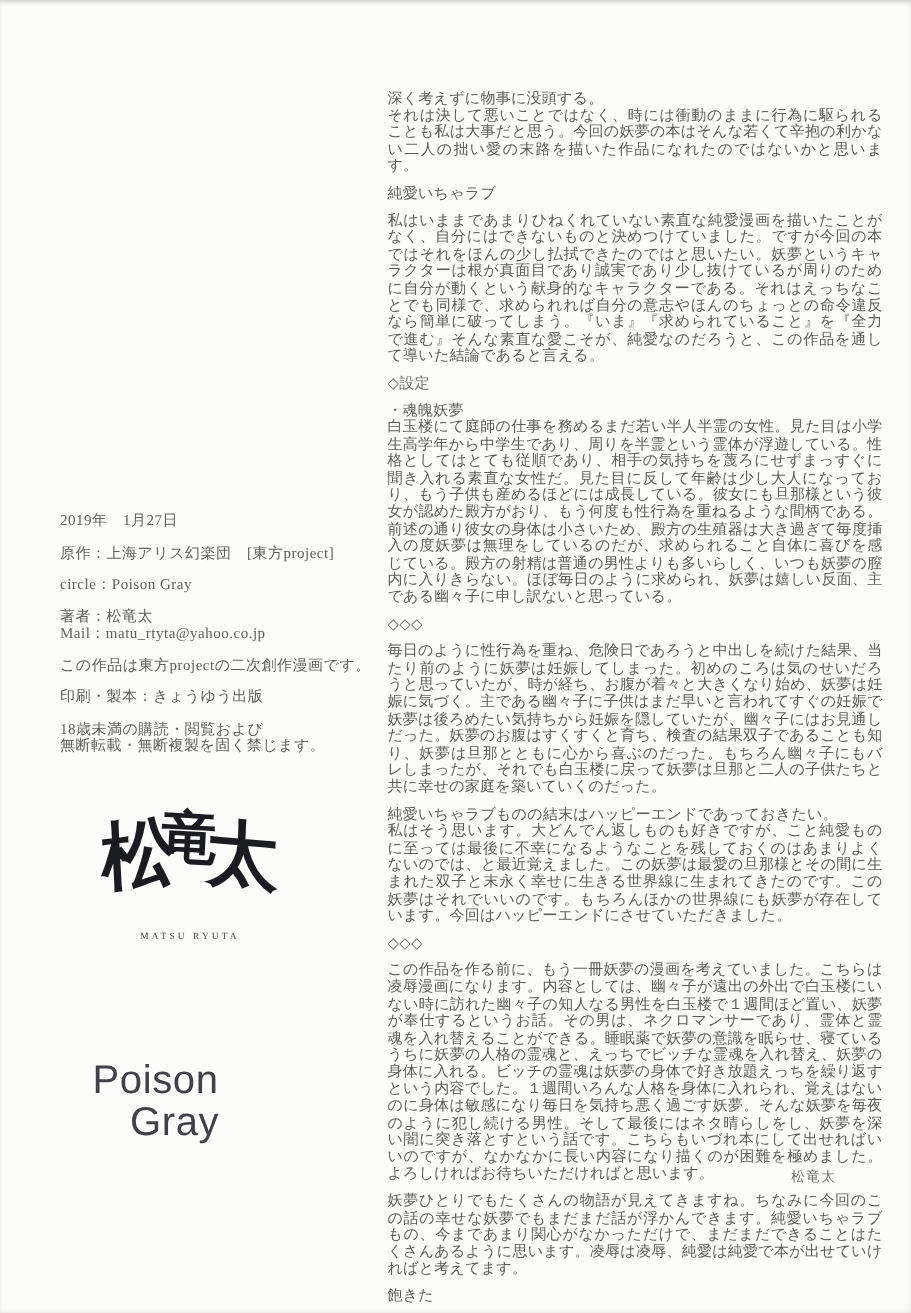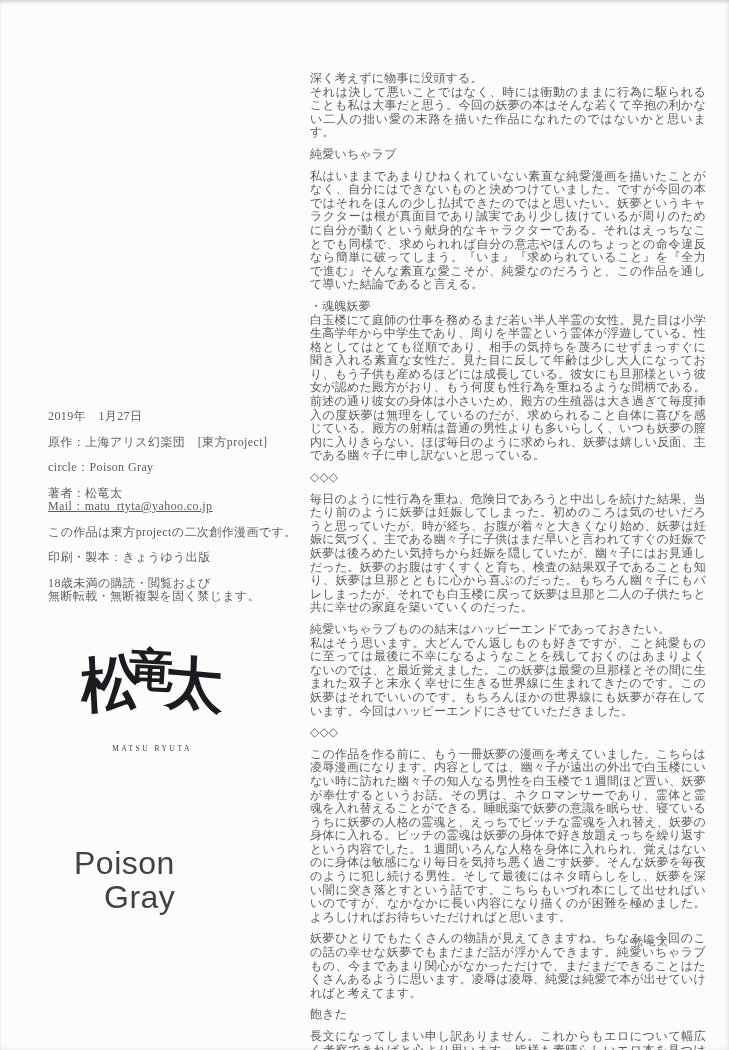--- a/index.html
+++ b/index.html
@@ -27,21 +27,21 @@
     position:absolute;left:633px;top:934px;
     font-size:11px;color:#6b6b6b;letter-spacing:1px;
   }
   
   .colophon{
     position:absolute;left:48px;top:410px;width:258px;
     font-size:12px;line-height:13.5px;color:#5e5e5e;letter-spacing:0.4px;
   }
   .colophon .c-line{margin:0 0 12px 0;white-space:pre-line;}
   .colophon .c-tight{margin:0;}
-  .colophon .c-after-tight{margin:0 0 12px 0;text-decoration:underline;}
+  .colophon .c-after-tight{margin:0 0 12px 0;}
   
   .logo-block{
     position:absolute;left:62px;top:640px;width:180px;text-align:center;
   }
   .calligraphy{
     position:relative;height:102px;color:#1b1b22;
     font-weight:bold;font-family:"Liberation Serif","DejaVu Serif",serif;
     white-space:nowrap;
   }
   .calligraphy .k1{display:inline-block;font-size:60px;transform:rotate(-7deg) skewX(-4deg);}
@@ -85,20 +85,21 @@
   <div class="circle-name">
     <div>Poison</div>
     <div class="line2">Gray</div>
   </div>
 
   <div class="afterword">
     <p class="block">深く考えずに物事に没頭する。
 それは決して悪いことではなく、時には衝動のままに行為に駆られることも私は大事だと思う。今回の妖夢の本はそんな若くて辛抱の利かない二人の拙い愛の末路を描いた作品になれたのではないかと思います。</p>
     <p class="heading">純愛いちゃラブ</p>
     <p class="block">私はいままであまりひねくれていない素直な純愛漫画を描いたことがなく、自分にはできないものと決めつけていました。ですが今回の本ではそれをほんの少し払拭できたのではと思いたい。妖夢というキャラクターは根が真面目であり誠実であり少し抜けているが周りのために自分が動くという献身的なキャラクターである。それはえっちなことでも同様で、求められれば自分の意志やほんのちょっとの命令違反なら簡単に破ってしまう。『いま』『求められていること』を『全力で進む』そんな素直な愛こそが、純愛なのだろうと、この作品を通して導いた結論であると言える。</p>
+    <p class="marker">◇設定</p>
     <p class="char-head">・魂魄妖夢</p>
     <p class="block">白玉楼にて庭師の仕事を務めるまだ若い半人半霊の女性。見た目は小学生高学年から中学生であり、周りを半霊という霊体が浮遊している。性格としてはとても従順であり、相手の気持ちを蔑ろにせずまっすぐに聞き入れる素直な女性だ。見た目に反して年齢は少し大人になっており、もう子供も産めるほどには成長している。彼女にも旦那様という彼女が認めた殿方がおり、もう何度も性行為を重ねるような間柄である。前述の通り彼女の身体は小さいため、殿方の生殖器は大き過ぎて毎度挿入の度妖夢は無理をしているのだが、求められること自体に喜びを感じている。殿方の射精は普通の男性よりも多いらしく、いつも妖夢の膣内に入りきらない。ほぼ毎日のように求められ、妖夢は嬉しい反面、主である幽々子に申し訳ないと思っている。</p>
     <p class="marker">◇◇◇</p>
     <p class="block">毎日のように性行為を重ね、危険日であろうと中出しを続けた結果、当たり前のように妖夢は妊娠してしまった。初めのころは気のせいだろうと思っていたが、時が経ち、お腹が着々と大きくなり始め、妖夢は妊娠に気づく。主である幽々子に子供はまだ早いと言われてすぐの妊娠で妖夢は後ろめたい気持ちから妊娠を隠していたが、幽々子にはお見通しだった。妖夢のお腹はすくすくと育ち、検査の結果双子であることも知り、妖夢は旦那とともに心から喜ぶのだった。もちろん幽々子にもバレしまったが、それでも白玉楼に戻って妖夢は旦那と二人の子供たちと共に幸せの家庭を築いていくのだった。</p>
     <p class="block">純愛いちゃラブものの結末はハッピーエンドであっておきたい。
 私はそう思います。大どんでん返しものも好きですが、こと純愛ものに至っては最後に不幸になるようなことを残しておくのはあまりよくないのでは、と最近覚えました。この妖夢は最愛の旦那様とその間に生まれた双子と末永く幸せに生きる世界線に生まれてきたのです。この妖夢はそれでいいのです。もちろんほかの世界線にも妖夢が存在しています。今回はハッピーエンドにさせていただきました。</p>
     <p class="marker">◇◇◇</p>
     <p class="block">この作品を作る前に、もう一冊妖夢の漫画を考えていました。こちらは凌辱漫画になります。内容としては、幽々子が遠出の外出で白玉楼にいない時に訪れた幽々子の知人なる男性を白玉楼で１週間ほど置い、妖夢が奉仕するというお話。その男は、ネクロマンサーであり、霊体と霊魂を入れ替えることができる。睡眠薬で妖夢の意識を眠らせ、寝ているうちに妖夢の人格の霊魂と、えっちでビッチな霊魂を入れ替え、妖夢の身体に入れる。ビッチの霊魂は妖夢の身体で好き放題えっちを繰り返すという内容でした。１週間いろんな人格を身体に入れられ、覚えはないのに身体は敏感になり毎日を気持ち悪く過ごす妖夢。そんな妖夢を毎夜のように犯し続ける男性。そして最後にはネタ晴らしをし、妖夢を深い闇に突き落とすという話です。こちらもいづれ本にして出せればいいのですが、なかなかに長い内容になり描くのが困難を極めました。よろしければお待ちいただければと思います。</p>
     <p class="block">妖夢ひとりでもたくさんの物語が見えてきますね。ちなみに今回のこの話の幸せな妖夢でもまだまだ話が浮かんできます。純愛いちゃラブもの、今まであまり関心がなかっただけで、まだまだできることはたくさんあるように思います。凌辱は凌辱、純愛は純愛で本が出せていければと考えてます。</p>
     <p class="block">飽きた</p>

